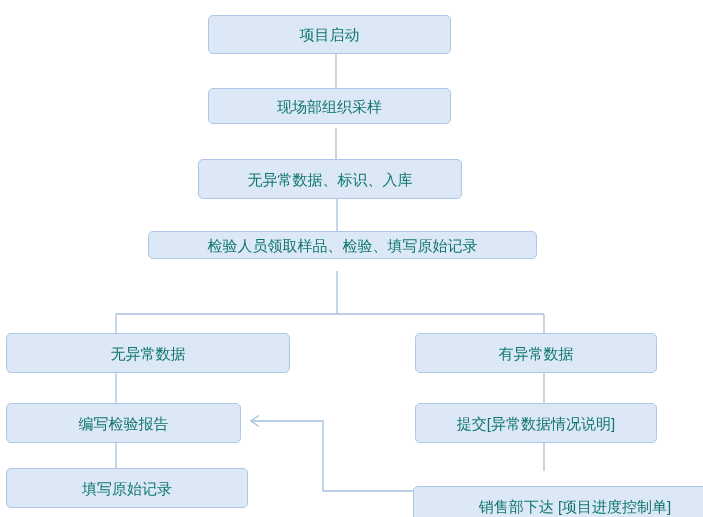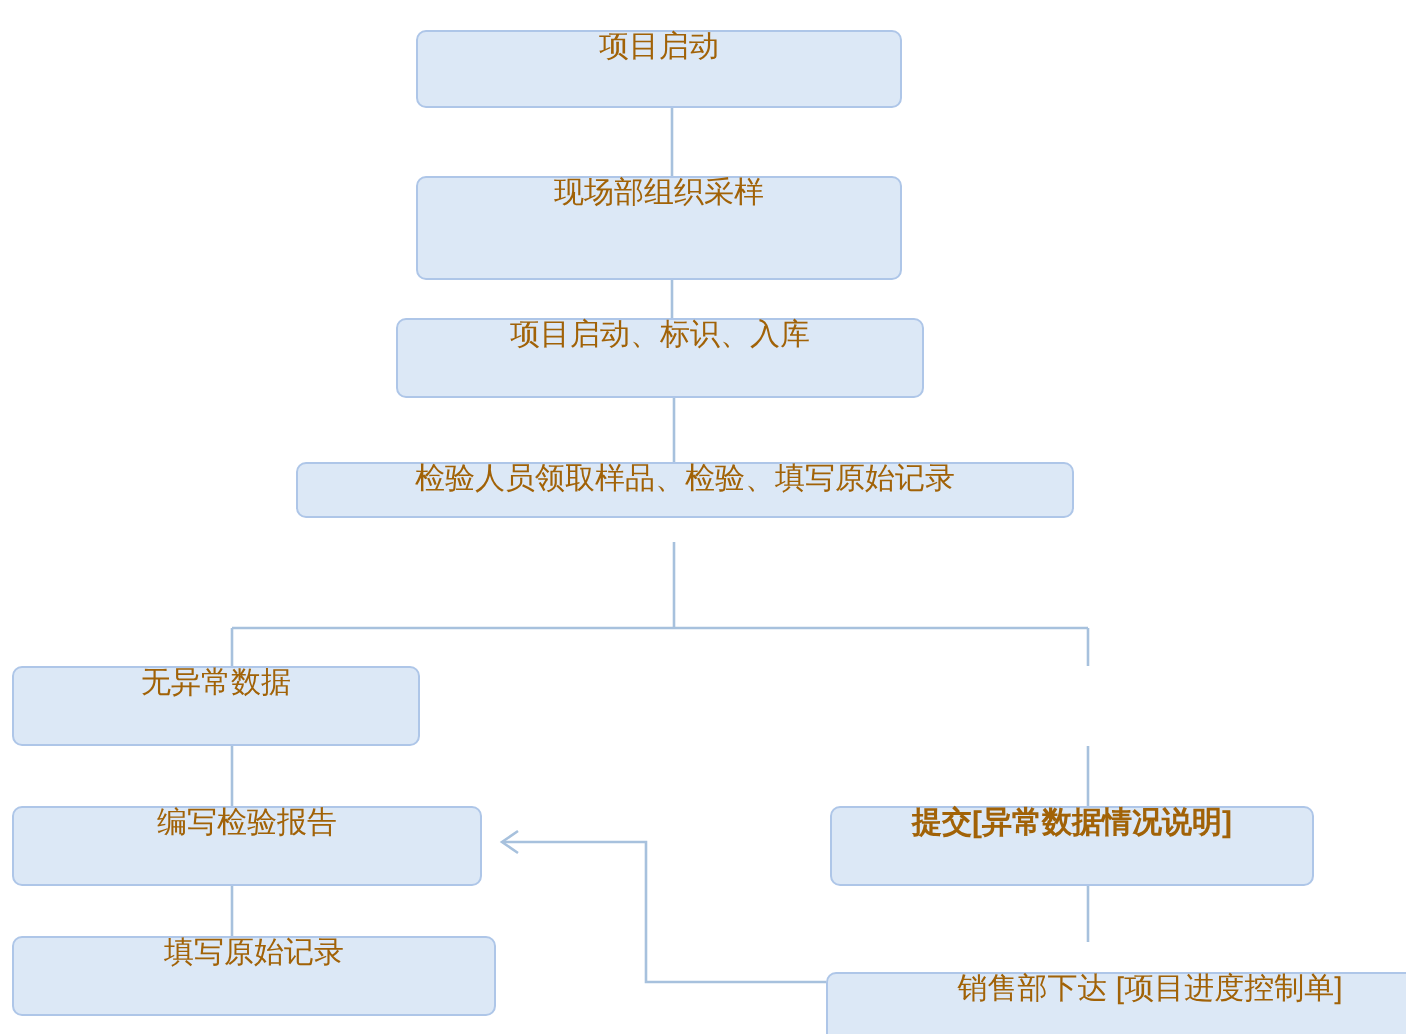--- a/index.html
+++ b/index.html
@@ -24,36 +24,37 @@
     z-index: 1;
   }
   .node {
     position: absolute;
     z-index: 2;
     box-sizing: border-box;
     background: #dce8f6;
     border: 1px solid #aec6e8;
     border-radius: 5px;
     display: flex;
+    align-items: center;
     justify-content: center;
-    color: #a16207;
+    color: #0f766e;
     font-size: 15px;
     line-height: 1;
     text-align: center;
     white-space: nowrap;
   }
   
   #n-start        { left: 208px; top: 15px;  width: 243px; height: 39px; }
-  #n-sampling     { left: 208px; top: 88px;  width: 243px; height: 52px; }
+  #n-sampling     { left: 208px; top: 88px;  width: 243px; height: 36px; }
   #n-register     { left: 198px; top: 159px; width: 264px; height: 40px; }
   #n-inspect      { left: 148px; top: 231px; width: 389px; height: 28px; }
-  #n-no-abnormal  { left: 6px;   top: 333px; width: 204px; height: 40px; }
+  #n-no-abnormal  { left: 6px;   top: 333px; width: 284px; height: 40px; }
   #n-abnormal     { left: 415px; top: 333px; width: 242px; height: 40px; }
   #n-write-report { left: 6px;   top: 403px; width: 235px; height: 40px; }
-  #n-submit-note  { left: 415px; top: 403px; width: 242px; height: 40px; font-weight: bold; }
+  #n-submit-note  { left: 415px; top: 403px; width: 242px; height: 40px; }
   #n-final-review { left: 6px;   top: 468px; width: 242px; height: 40px; }
   #n-sales-issue  { left: 413px; top: 486px; width: 324px; height: 40px; }
   line, polyline, path { stroke: #a7c1dd; stroke-width: 1.3; fill: none; }
 </style>
 </head>
 <body>
 
 <div id="canvas">
 
   <svg id="connectors" viewBox="0 0 703 517" xmlns="http://www.w3.org/2000/svg">
@@ -74,31 +75,34 @@
 
   <div class="node" id="n-start">
     <span>项目启动</span>
   </div>
 
   <div class="node" id="n-sampling">
     <span>现场部组织采样</span>
   </div>
 
   <div class="node" id="n-register">
-    <span>项目启动、标识、入库</span>
+    <span>无异常数据、标识、入库</span>
   </div>
 
   <div class="node" id="n-inspect">
     <span>检验人员领取样品、检验、填写原始记录</span>
   </div>
 
   <div class="node" id="n-no-abnormal">
     <span>无异常数据</span>
   </div>
 
+  <div class="node" id="n-abnormal">
+    <span>有异常数据</span>
+  </div>
 
   <div class="node" id="n-write-report">
     <span>编写检验报告</span>
   </div>
 
   <div class="node" id="n-submit-note">
     <span>提交[异常数据情况说明]</span>
   </div>
 
   <div class="node" id="n-final-review">

